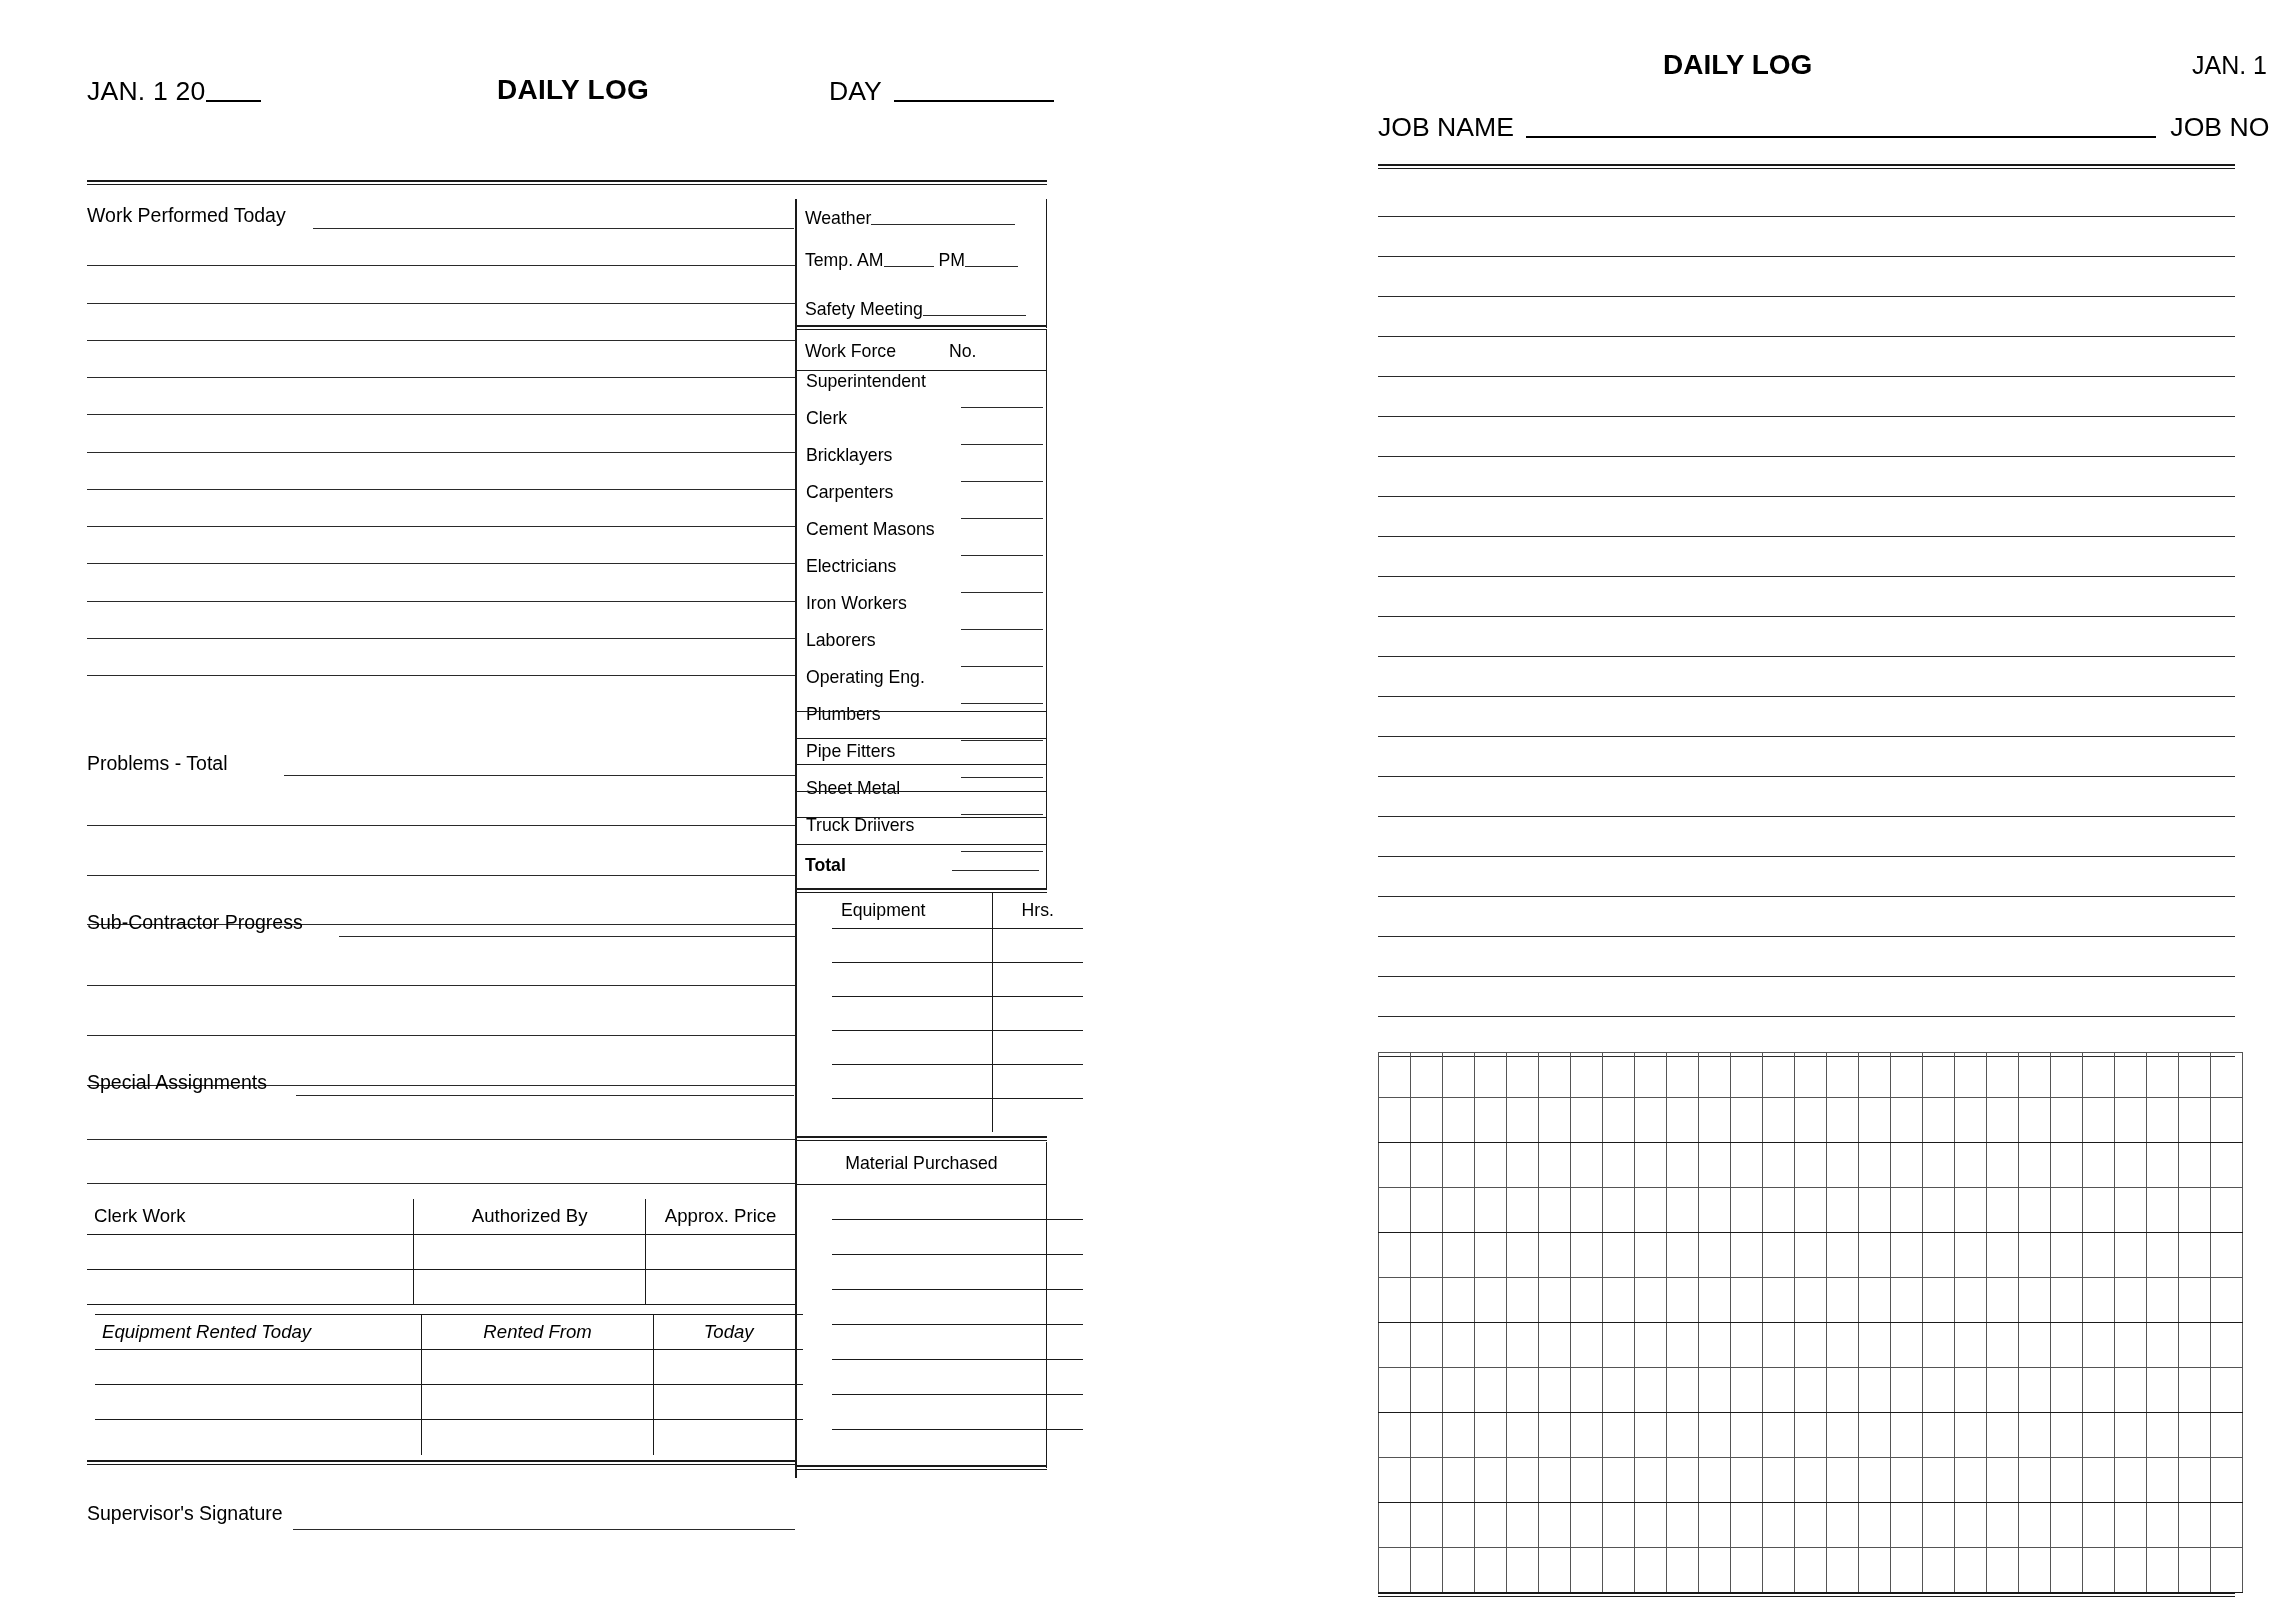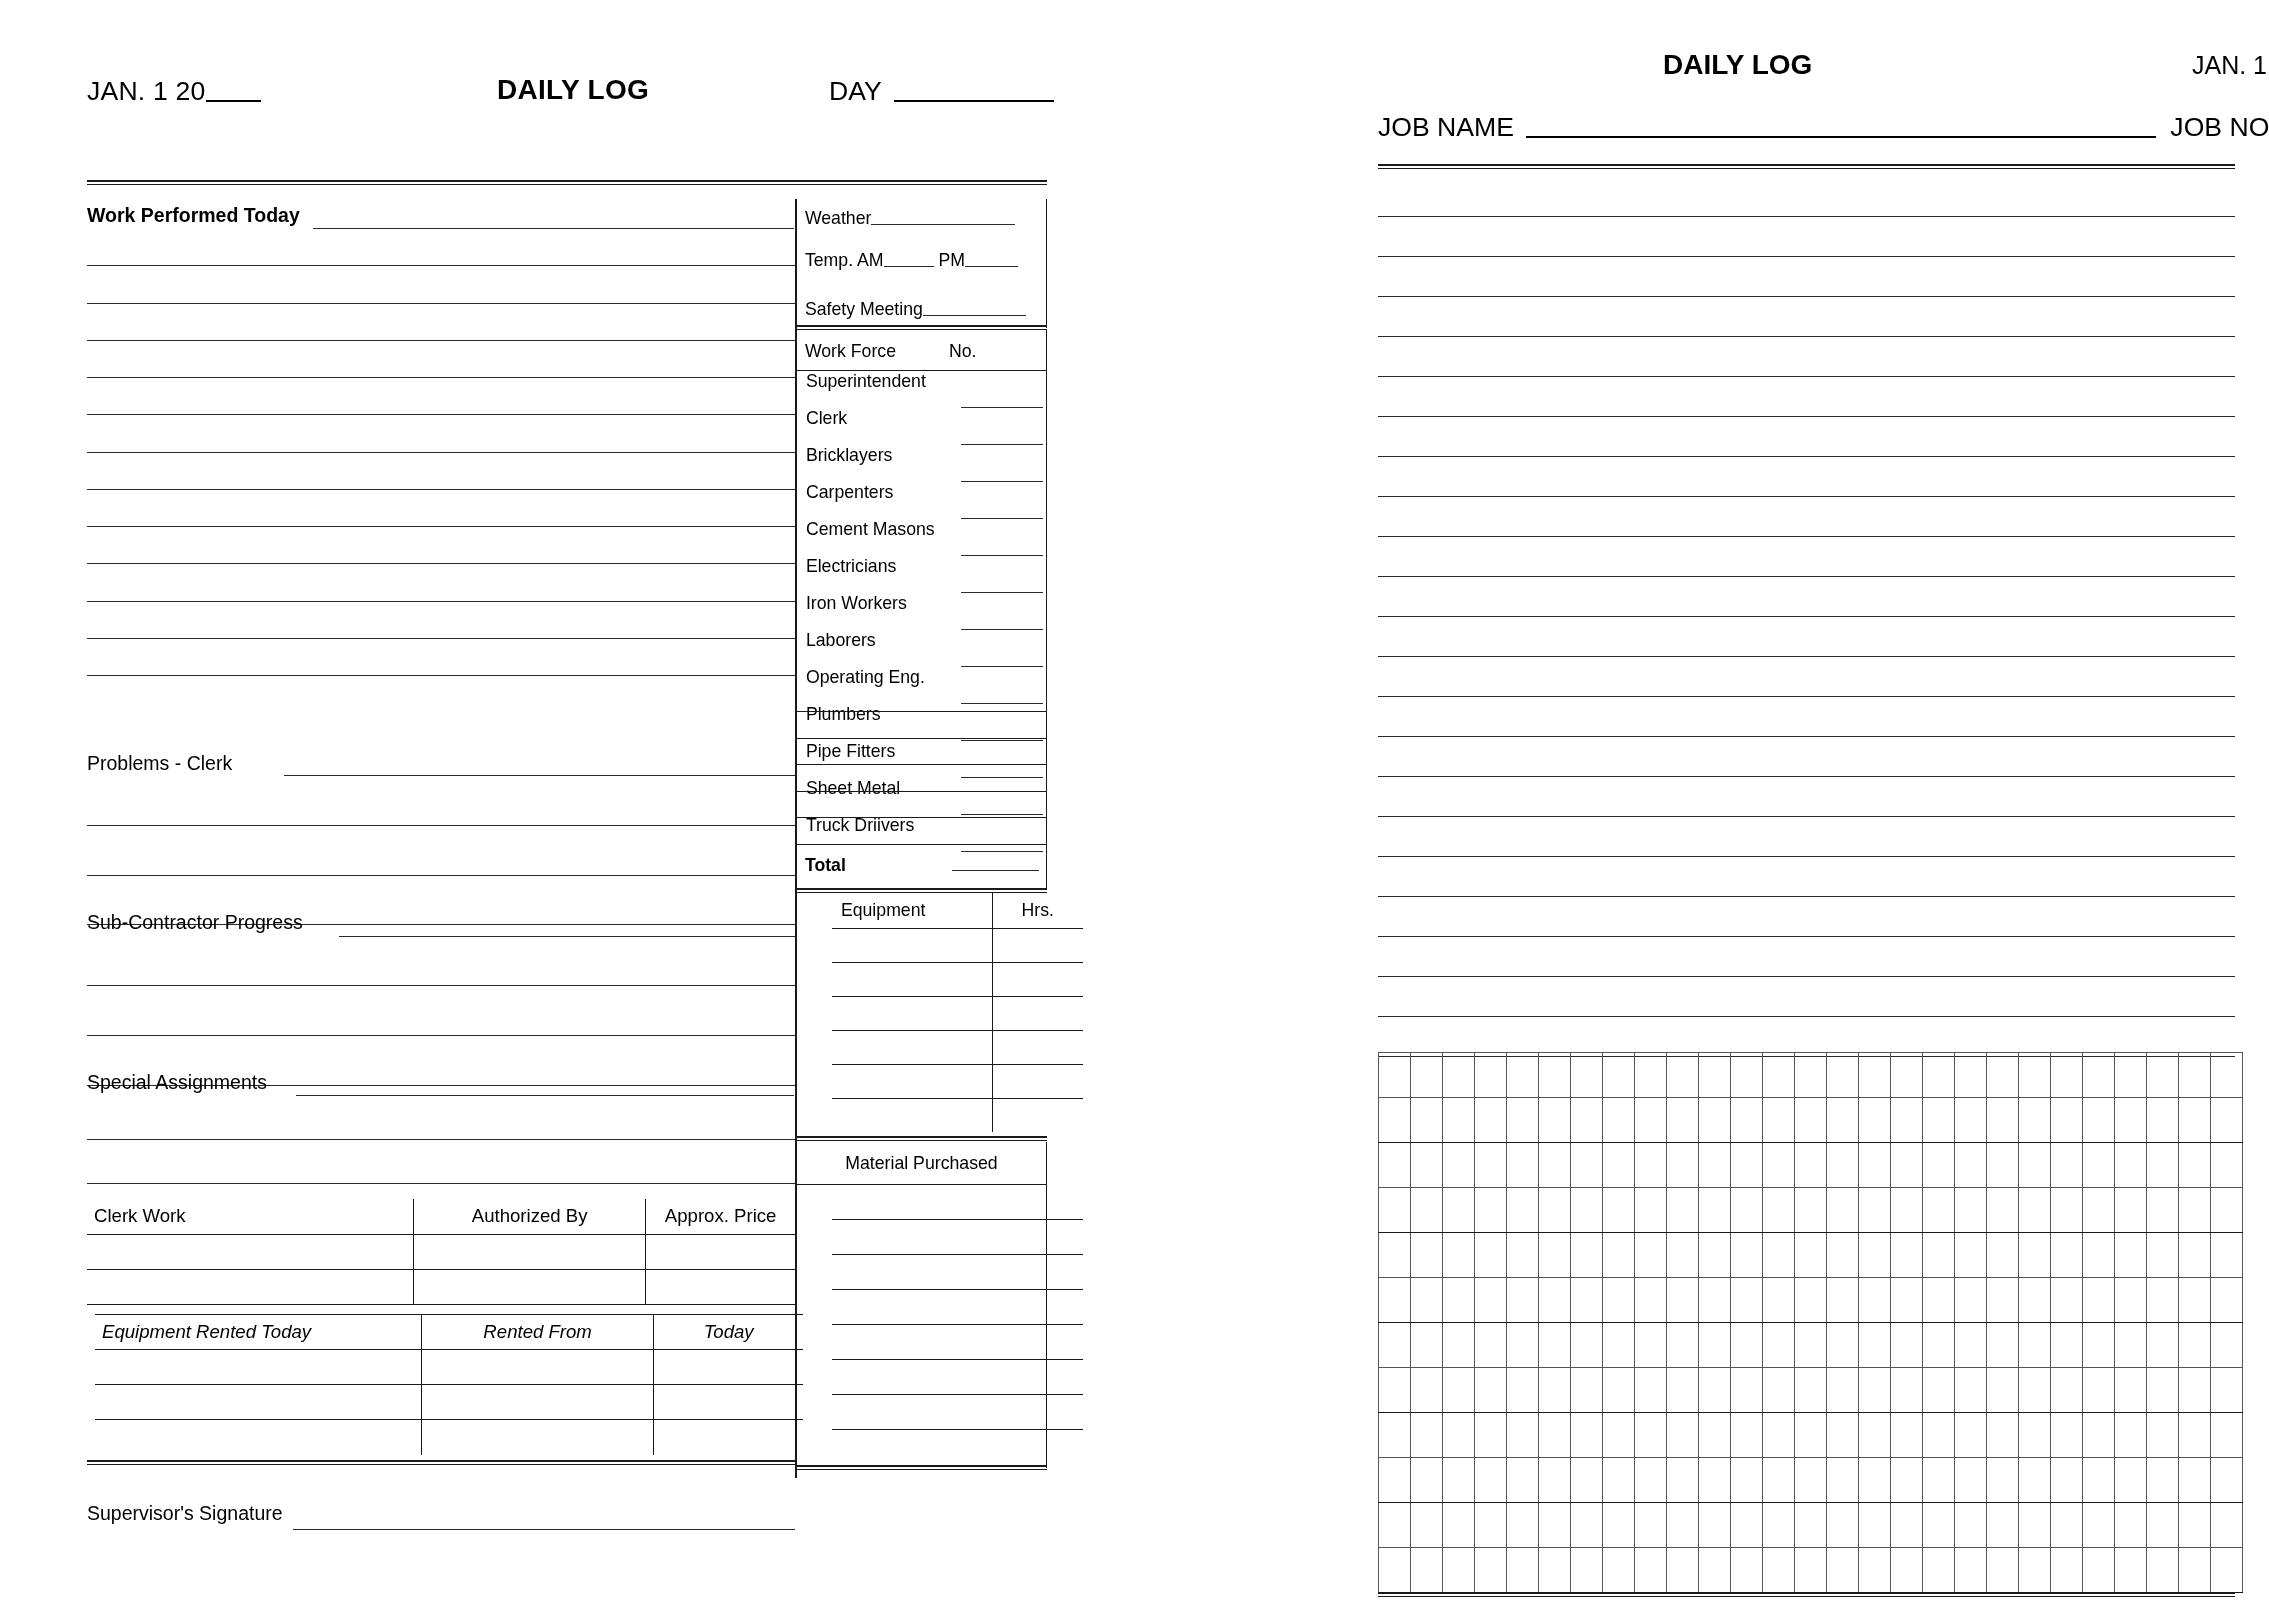--- a/index.html
+++ b/index.html
@@ -135,36 +135,36 @@
     <span>DAY</span><span class="ul"></span>
   </div>
 
 
   <div class="double-rule left-topline"></div>
 
   <div class="left-frame">
 
     <div class="ltext">
 
-      <div class="sec-label" style="left:0; top:5.3px;font-weight:bold;">Work Performed Today</div>
+      <div class="sec-label" style="left:0; top:5.3px;">Work Performed Today</div>
       <div class="lined" style="top:29px; left:226px; width:481px;"></div>
       <div class="lined" style="top:66px;  width:708px;"></div>
       <div class="lined" style="top:104px; width:708px;"></div>
       <div class="lined" style="top:141px; width:708px;"></div>
       <div class="lined" style="top:178px; width:708px;"></div>
       <div class="lined" style="top:215px; width:708px;"></div>
       <div class="lined" style="top:253px; width:708px;"></div>
       <div class="lined" style="top:290px; width:708px;"></div>
       <div class="lined" style="top:327px; width:708px;"></div>
       <div class="lined" style="top:364px; width:708px;"></div>
       <div class="lined" style="top:402px; width:708px;"></div>
       <div class="lined" style="top:439px; width:708px;"></div>
       <div class="lined" style="top:476px; width:708px;"></div>
 
-      <div class="sec-label" style="left:0; top:553px;">Problems - Clerk</div>
+      <div class="sec-label" style="left:0; top:553px;">Problems - Total</div>
       <div class="lined" style="top:576px; left:197px; width:511px;"></div>
       <div class="lined" style="top:626px; width:708px;"></div>
       <div class="lined" style="top:676px; width:708px;"></div>
       <div class="lined" style="top:725px; width:708px;"></div>
 
       <div class="sec-label" style="left:0; top:712px;">Sub-Contractor Progress</div>
       <div class="lined" style="top:737px; left:252px; width:456px;"></div>
       <div class="lined" style="top:786px; width:708px;"></div>
       <div class="lined" style="top:836px; width:708px;"></div>
       <div class="lined" style="top:886px; width:708px;"></div>

